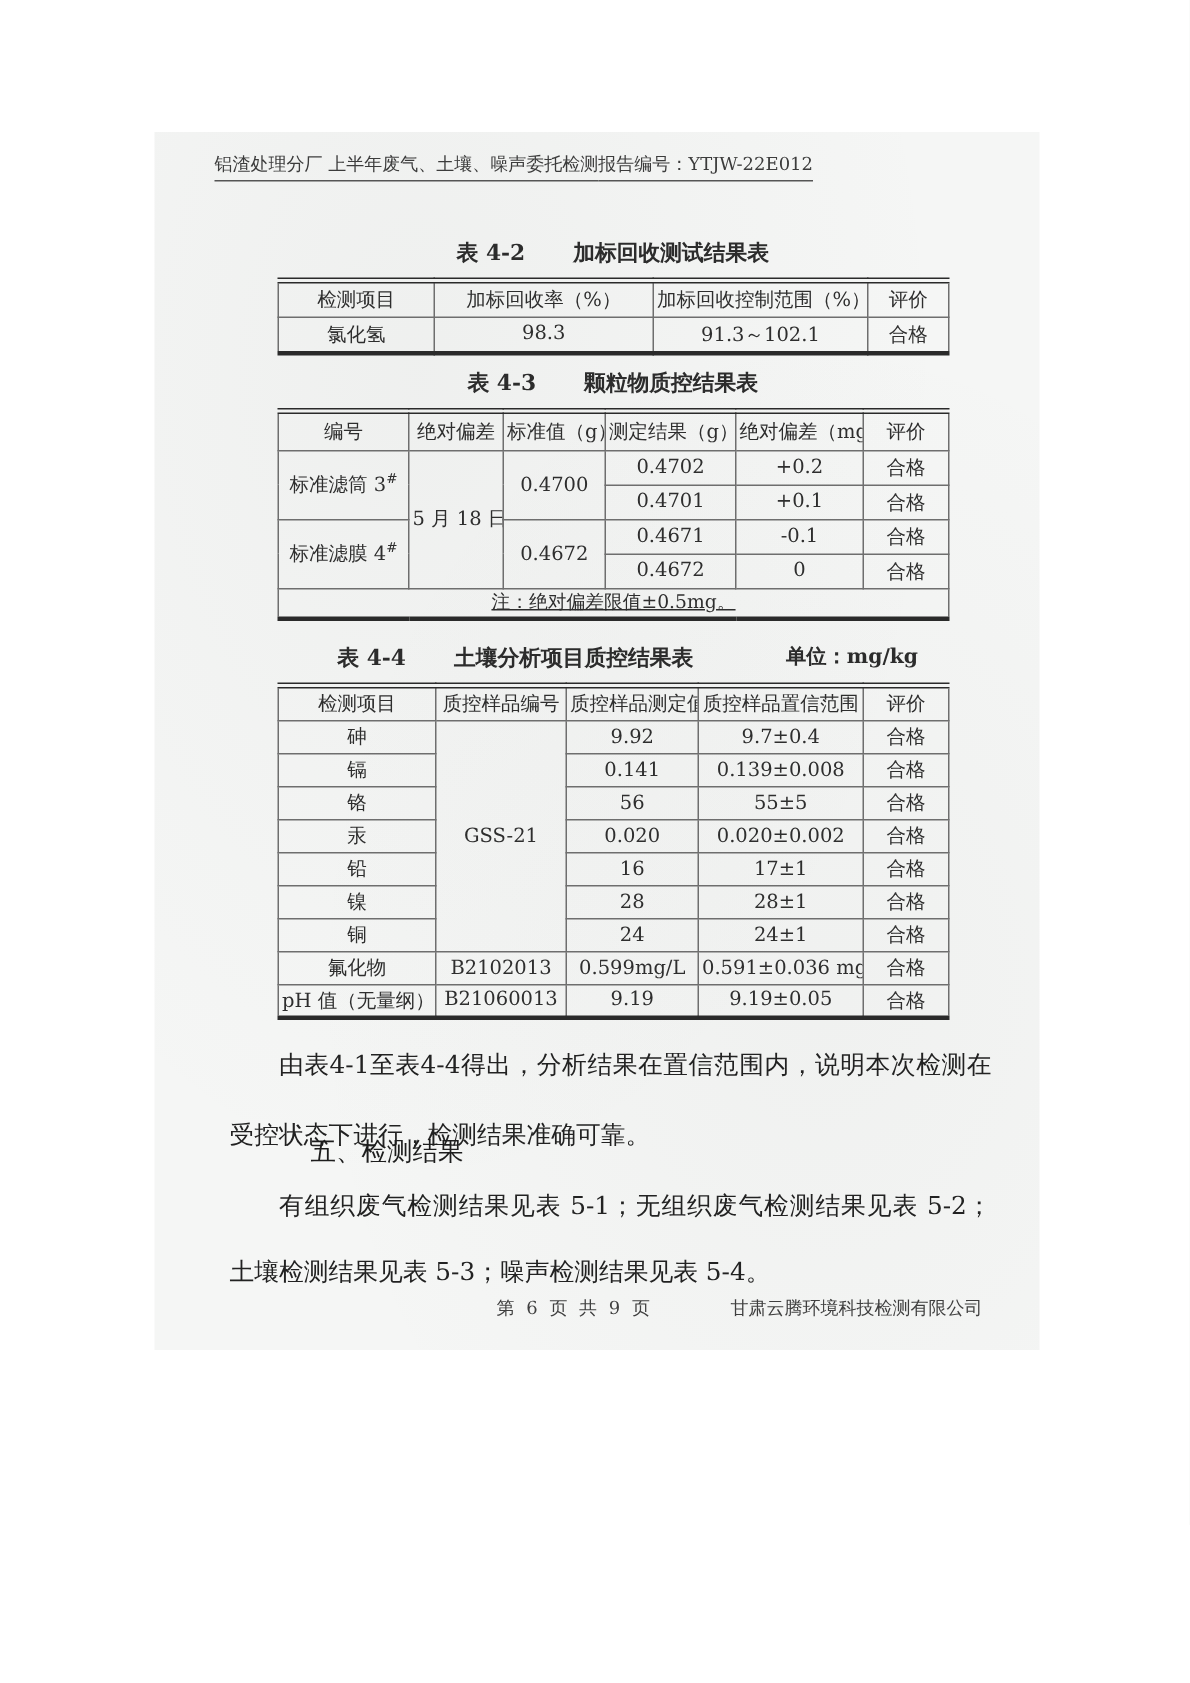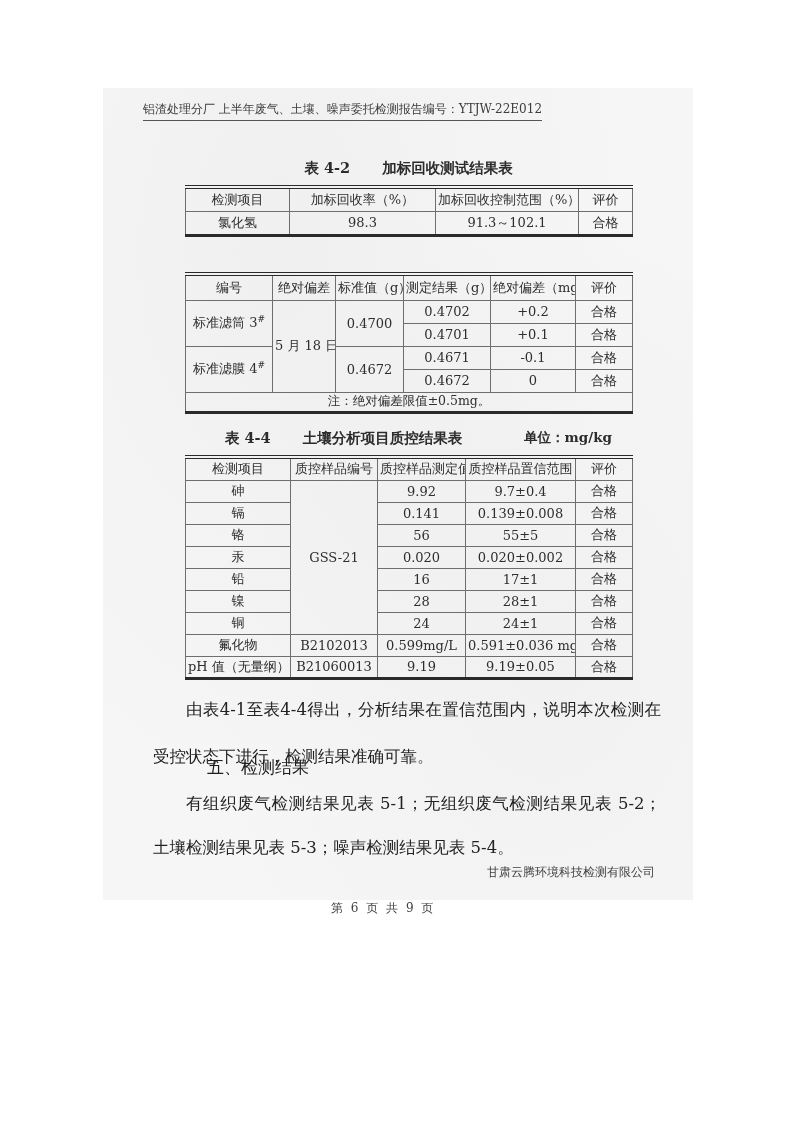--- a/index.html
+++ b/index.html
@@ -44,42 +44,42 @@
   th, td {
     border:1px solid #6e6e6e; text-align:center; vertical-align:middle;
     padding:0 2px; font-weight:normal; overflow:hidden; white-space:nowrap;
   }
   #t42 { top:97px; }
   #t43 { top:184px; }
   #t44 { top:367px; }
   #t42 tr { height:24px; }
   #t43 tr { height:23px;margin-left:28px; }
   #t43 tr.hdr { height:26px; }
-  #t43 tr.note-row { height:20px; }
+  #t43 tr.note-row { height:20px;text-decoration:underline; }
   #t43 .note-cell { font-size:12.5px; }
   #t44 tr { height:22px;margin-top:48px; }
   #t44 tr.hdr { height:23px; }
   sup { font-size:9px; }
 
   .para {
     position:absolute; left:50px; width:508px;
     font-size:16.5px; color:#222; line-height:47px;
     text-align:justify; text-indent:2em;
   }
   #para1 { top:598px; }
   #para2 { top:694px; line-height:44px; }
   .h5 {
     position:absolute; left:59px; top:668px;
     font-size:17px; font-weight:normal; color:#1d1d1d;margin-left:45px;
   }
   .doc-footer {
     position:absolute; top:776px; left:0; right:0; height:18px;
     font-size:12px; color:#3f3f3f;
   }
-  .doc-footer .page-info { position:absolute; left:228px; letter-spacing:2px;margin-top:36px; }
+  .doc-footer .page-info { position:absolute; left:228px; letter-spacing:2px; }
   .doc-footer .company { position:absolute; right:38px; }
 </style>
 </head>
 <body>
 
 <div class="scan">
 
   <div class="doc-header">
     <span>铝渣处理分厂 上半年废气、土壤、噪声委托检测</span>
     <span>报告编号：YTJW-22E012</span>
@@ -105,20 +105,23 @@
     </tr>
     <tr>
       <td>氯化氢</td>
       <td>98.3</td>
       <td>91.3～102.1</td>
       <td>合格</td>
     </tr>
   </tbody>
     </table>
 
+  <div class="tbl-title" id="t43-title">
+    <span class="t-no">表 4-3</span><span>颗粒物质控结果表</span>
+  </div>
 
   <table id="t43">
     <colgroup>
         <col style="width:87px">
         <col style="width:63px">
         <col style="width:68px">
         <col style="width:87px">
         <col style="width:85px">
         <col style="width:57px">
       </colgroup>

